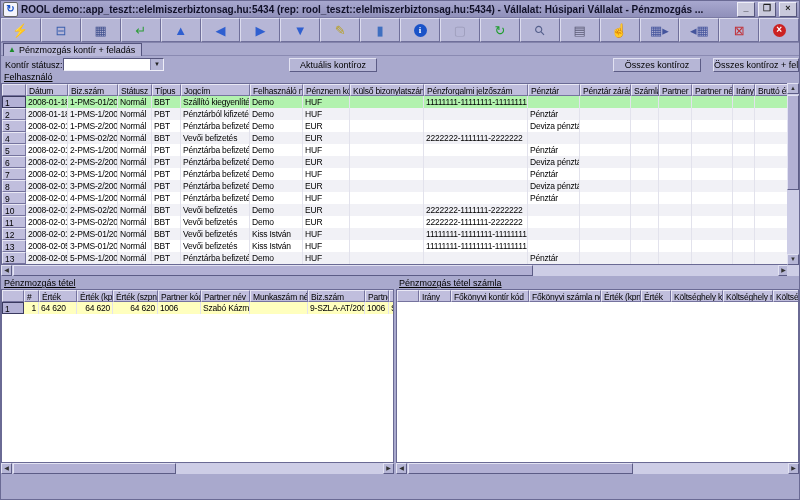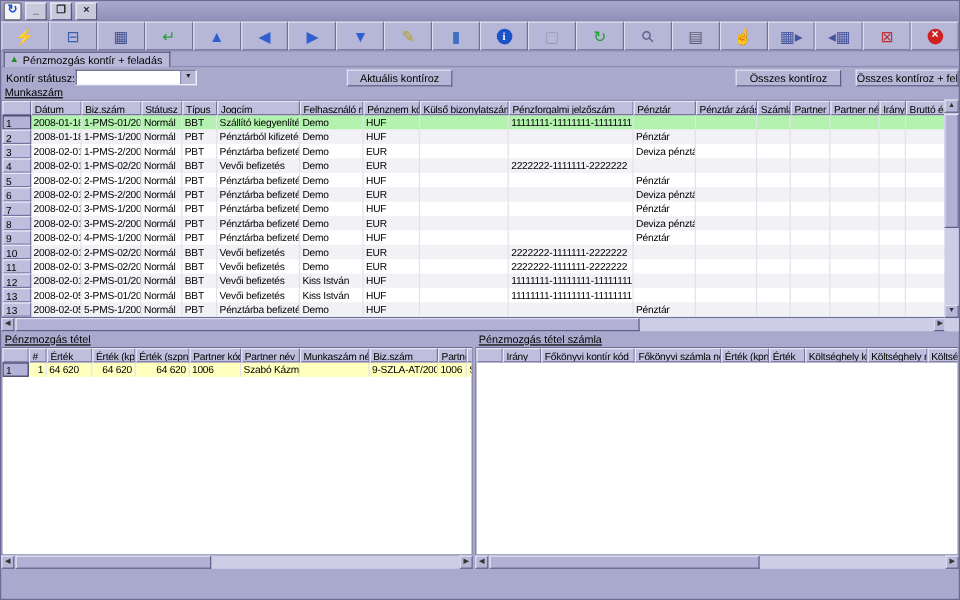--- a/index.html
+++ b/index.html
@@ -80,20 +80,21 @@
     border-color:#55557c #eeeef8 #eeeef8 #55557c;display:inline-block;vertical-align:middle;
     margin:0 4px 0 0;box-sizing:border-box;}
 </style>
 </head>
 <body>
 
 <div class="win">
 
   <div class="titlebar">
     <div class="appicon">↻</div>
+    <div class="title-text">ROOL demo::app_teszt::elelmiszerbiztonsag.hu:5434 (rep: rool_teszt::elelmiszerbiztonsag.hu:5434) - Vállalat: Húsipari Vállalat - Pénzmozgás ...</div>
     <div class="winbtn">_</div>
     <div class="winbtn">❐</div>
     <div class="winbtn">×</div>
   </div>
 
   <div class="tbar" id="toolbar">
       <div class="tbtn">
         <span style="color:#e07818">⚡</span>
       </div>
       <div class="tbtn">
@@ -166,21 +167,21 @@
     <span class="flabel">Kontír státusz:</span>
     <div class="combo">
       <span class="cval"></span>
       <span class="cbtn">▼</span>
     </div>
     <div class="fbtn" style="left:288px;width:88px;">Aktuális kontíroz</div>
     <div class="fbtn" style="left:612px;width:88px;">Összes kontíroz</div>
     <div class="fbtn" style="left:712px;width:86px;">Összes kontíroz + felad</div>
   </div>
 
-  <div class="seclabel">Munkaszám</div>
+  <div class="seclabel">Felhasználó</div>
   <div class="gridwrap">
     <div style="width:786px;">
       <div class="gridbody" id="mainGrid" style="width:786px;height:180px;">
           <div class="g-row g-head">
             <div class="g-mark" style="width: 24px; flex: 0 0 24px;"></div>
             <div class="g-cell" style="width: 42px; flex: 0 0 42px;">Dátum</div>
             <div class="g-cell" style="width: 50px; flex: 0 0 50px;">Biz.szám</div>
             <div class="g-cell" style="width: 34px; flex: 0 0 34px;">Státusz</div>
             <div class="g-cell" style="width: 29px; flex: 0 0 29px;">Típus</div>
             <div class="g-cell" style="width: 69px; flex: 0 0 69px;">Jogcím</div>

